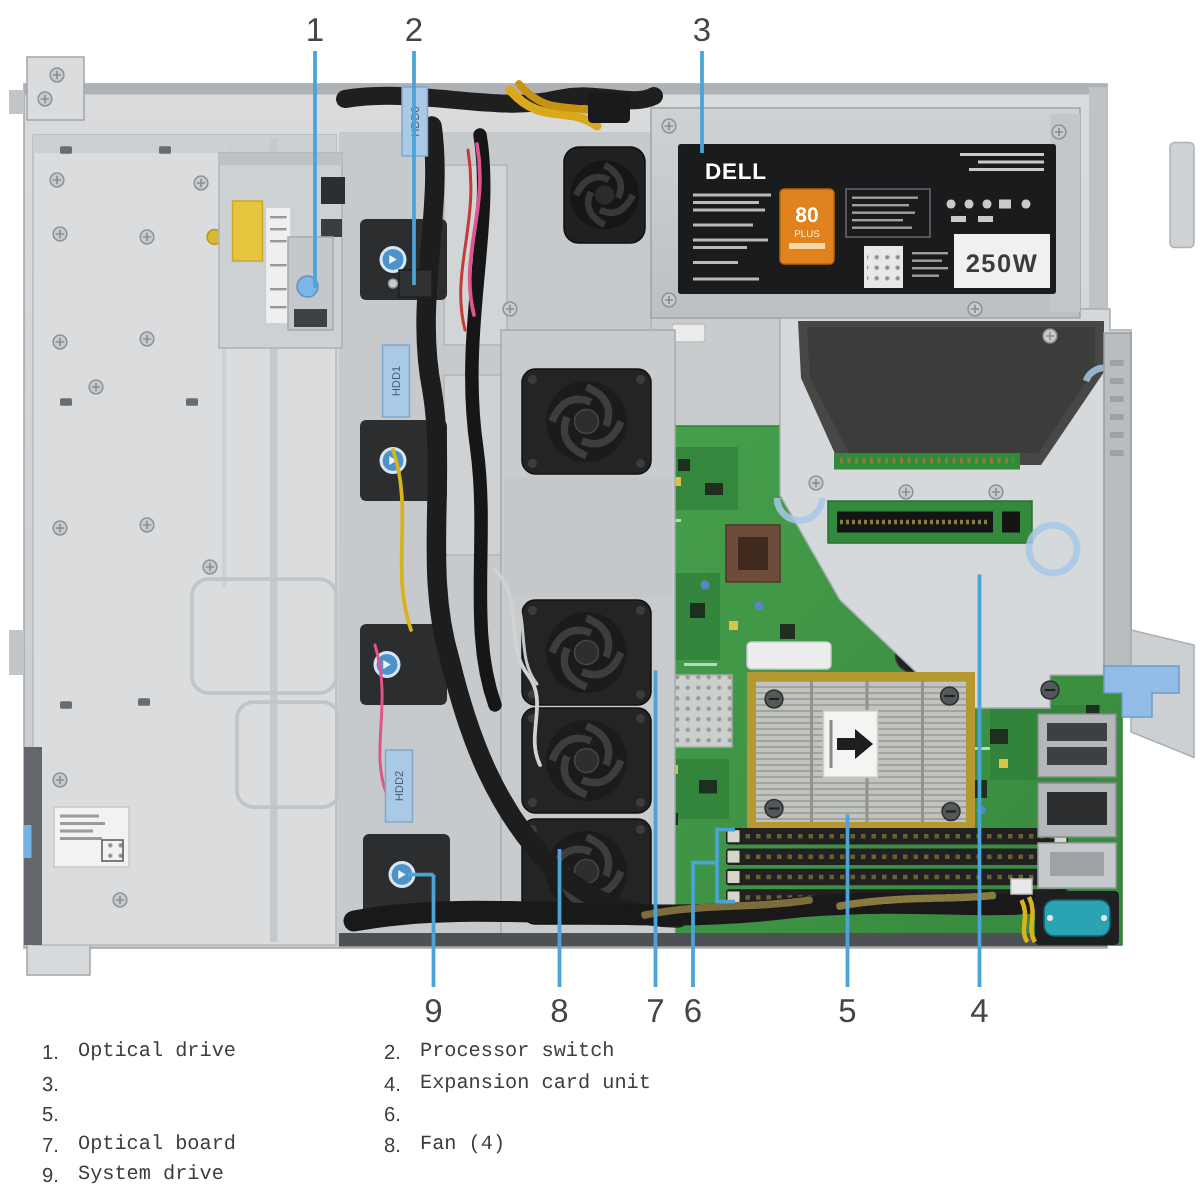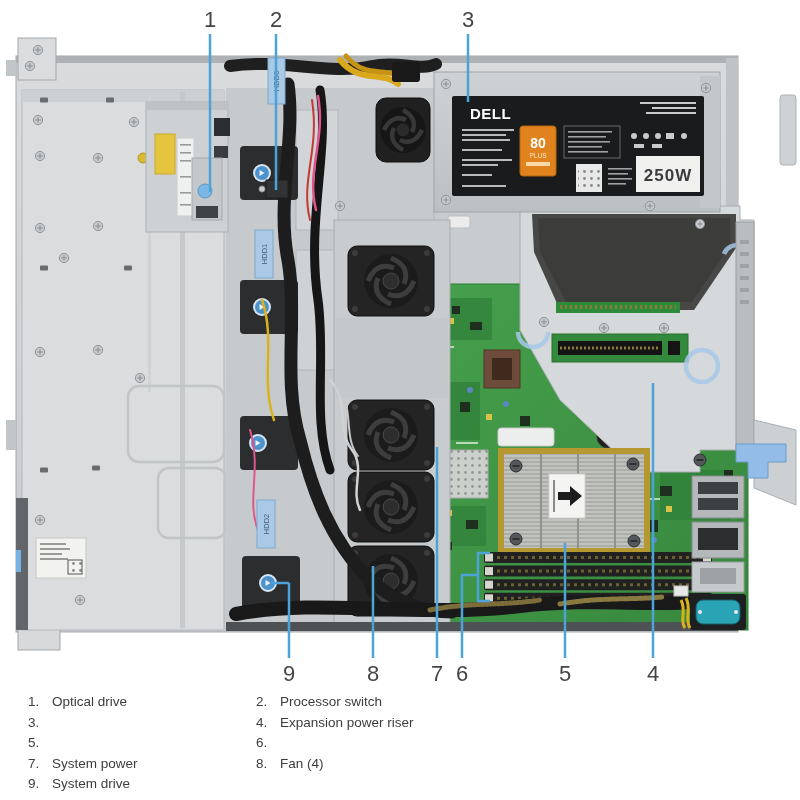--- a/index.html
+++ b/index.html
@@ -5,21 +5,21 @@
   html,body{margin:0;padding:0;background:#ffffff;}
   .page{position:relative;width:800px;height:800px;background:#fff;overflow:hidden;
         font-family:"Liberation Sans","DejaVu Sans",sans-serif;}
   .figure{position:absolute;top:0;left:0;}
   .legend{position:absolute;top:692px;left:0;width:800px;color:#3d3d3d;font-size:13.5px;}
   .legend .col{position:absolute;top:0;}
   .legend .col1{left:28px;}
   .legend .col2{left:256px;}
   .legend .row{display:flex;height:20.6px;line-height:20.6px;}
   .legend .num{width:24px;flex:0 0 24px;}
-  .legend .lab{white-space:nowrap;}
+  .legend .lab{white-space:nowrap;font-family:Liberation Mono, monospace;}
 </style>
 </head>
 <body>
 
 <div class="page">
 
 <svg class="figure" width="800" height="690" viewBox="0 0 800 690">
   <defs>
     <linearGradient id="gMetal" x1="0" y1="0" x2="0" y2="1">
       <stop offset="0" stop-color="#d9dbdd"></stop>
@@ -466,35 +466,35 @@
       <span class="lab">Optical drive</span>
     </div>
     <div class="row">
       <span class="num">3.</span>
     </div>
     <div class="row">
       <span class="num">5.</span>
     </div>
     <div class="row">
       <span class="num">7.</span>
-      <span class="lab">System power</span>
+      <span class="lab">Optical board</span>
     </div>
     <div class="row">
       <span class="num">9.</span>
       <span class="lab">System drive</span>
     </div>
   </div>
   <div class="col col2">
     <div class="row">
       <span class="num">2.</span>
       <span class="lab">Processor switch</span>
     </div>
     <div class="row">
       <span class="num">4.</span>
-      <span class="lab">Expansion power riser</span>
+      <span class="lab">Expansion card unit</span>
     </div>
     <div class="row">
       <span class="num">6.</span>
     </div>
     <div class="row">
       <span class="num">8.</span>
       <span class="lab">Fan (4)</span>
     </div>
   </div>
 </div>

